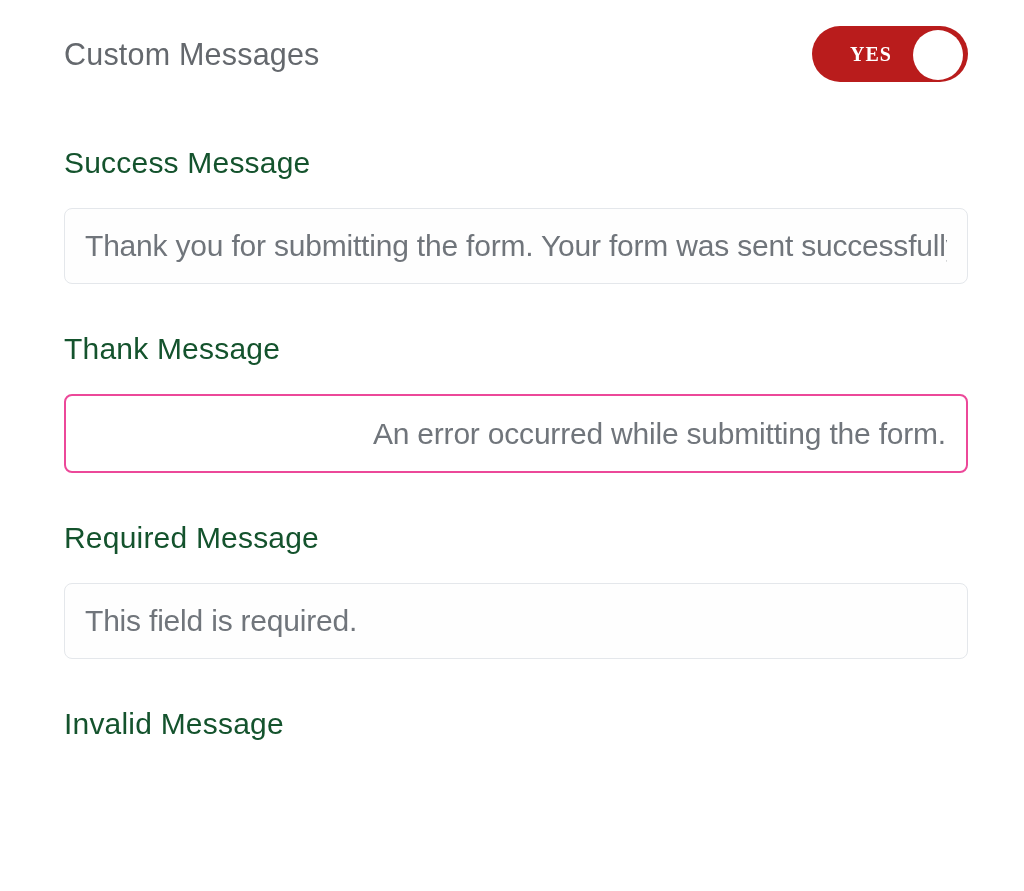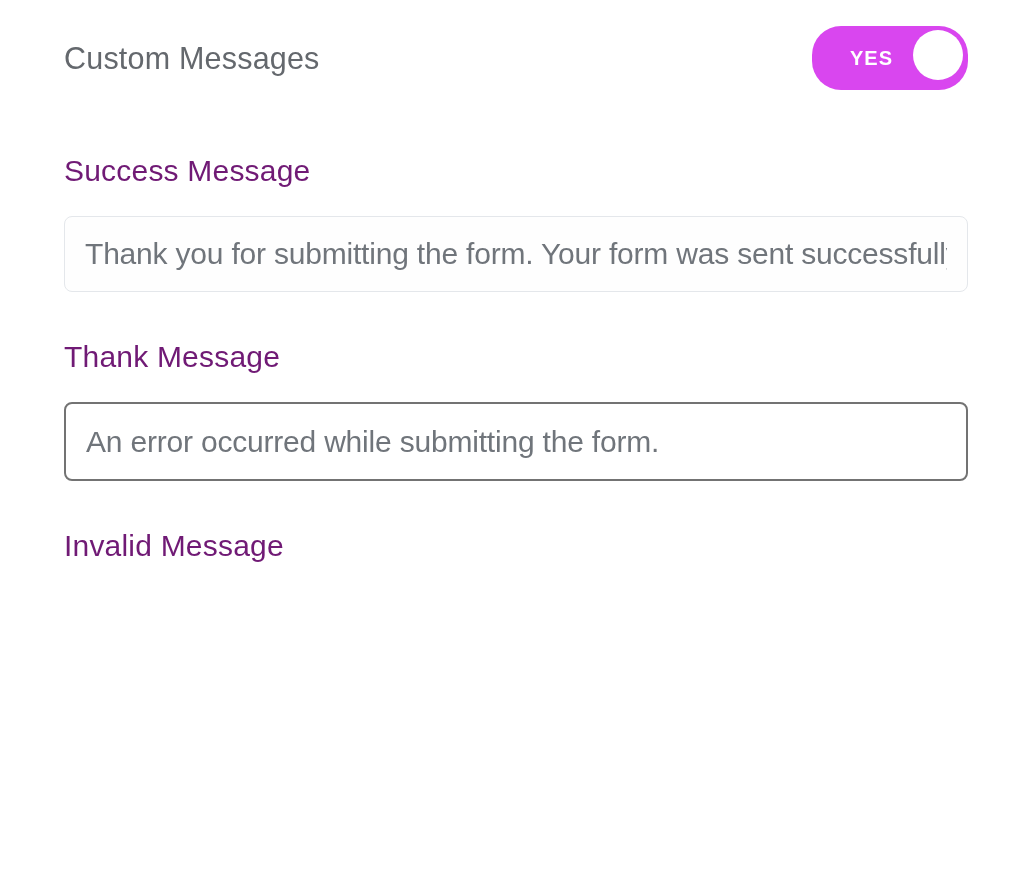--- a/index.html
+++ b/index.html
@@ -21,26 +21,27 @@
     }
     .header-title {
       font-size: 30.5px;
       color: #64686d;
       font-weight: 400;
       letter-spacing: 0.2px;
     }
     .toggle {
       position: relative;
       width: 156px;
-      height: 64px;
-      background: #d946ef;
+      height: 56px;
+      background: #b91c1c;
       border-radius: 29px;
       cursor: pointer;
       display: flex;
       align-items: center;
+      font-family: Liberation Serif, serif;
     }
     .toggle-label {
       color: #ffffff;
       font-size: 20px;
       font-weight: 700;
       letter-spacing: 1px;
       margin-left: 38px;
     }
     .toggle-knob {
       position: absolute;
@@ -49,43 +50,44 @@
       width: 50px;
       height: 50px;
       background: #ffffff;
       border-radius: 50%;
     }
     .field-block {
       margin-bottom: 48px;
     }
     .field-label {
       font-size: 30px;
-      color: #701a75;
+      color: #14532d;
       font-weight: 400;
       margin-bottom: 28px;
       letter-spacing: 0.2px;
     }
     .text-input {
       width: 100%;
       height: 76px;
       border: 1.5px solid #e4e7eb;
       border-radius: 8px;
       padding: 0 20px;
       font-size: 30px;
       color: #70757b;
       background: #fefefe;
       font-family: inherit;
       outline: none;
       font-weight: 400;
       letter-spacing: -0.2px;
     }
     .text-input.focused {
-      border: 2px solid #737373;
+      border: 2px solid #ec4899;
       background: #ffffff;
       height: 79px;
+      text-align: right;
     }
   </style>
 </head>
 <body>
 
 <div class="page">
   <div class="header-row">
     <div class="header-title">Custom Messages</div>
     <div class="toggle">
       <span class="toggle-label">YES</span>
@@ -96,17 +98,21 @@
   <div class="field-block">
     <div class="field-label">Success Message</div>
     <input type="text" class="text-input" value="Thank you for submitting the form. Your form was sent successfully." style="">
   </div>
 
   <div class="field-block">
     <div class="field-label">Thank Message</div>
     <input type="text" class="text-input focused" value="An error occurred while submitting the form." style="">
   </div>
 
+  <div class="field-block">
+    <div class="field-label">Required Message</div>
+    <input type="text" class="text-input" value="This field is required." style="">
+  </div>
 
   <div class="field-block">
     <div class="field-label">Invalid Message</div>
   </div>
 </div>
 
 </body></html>

